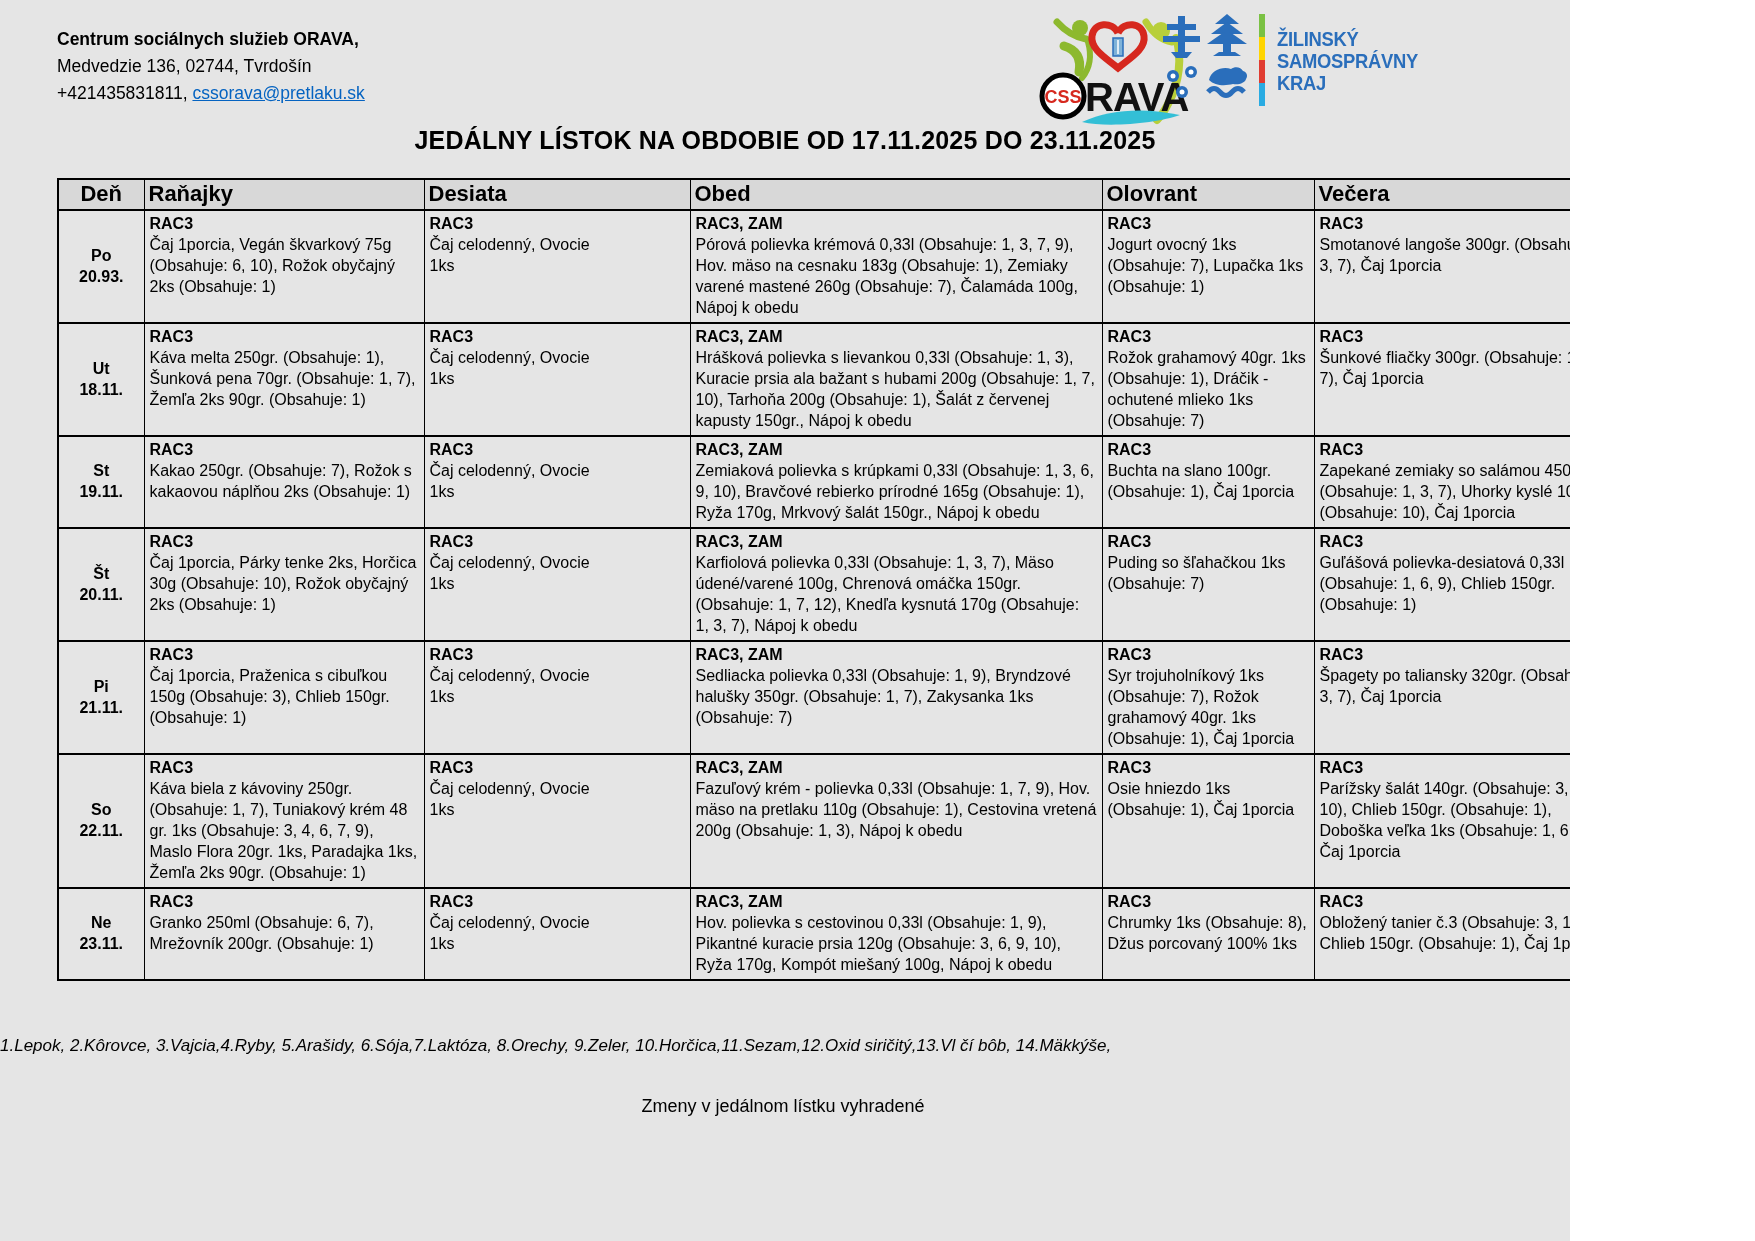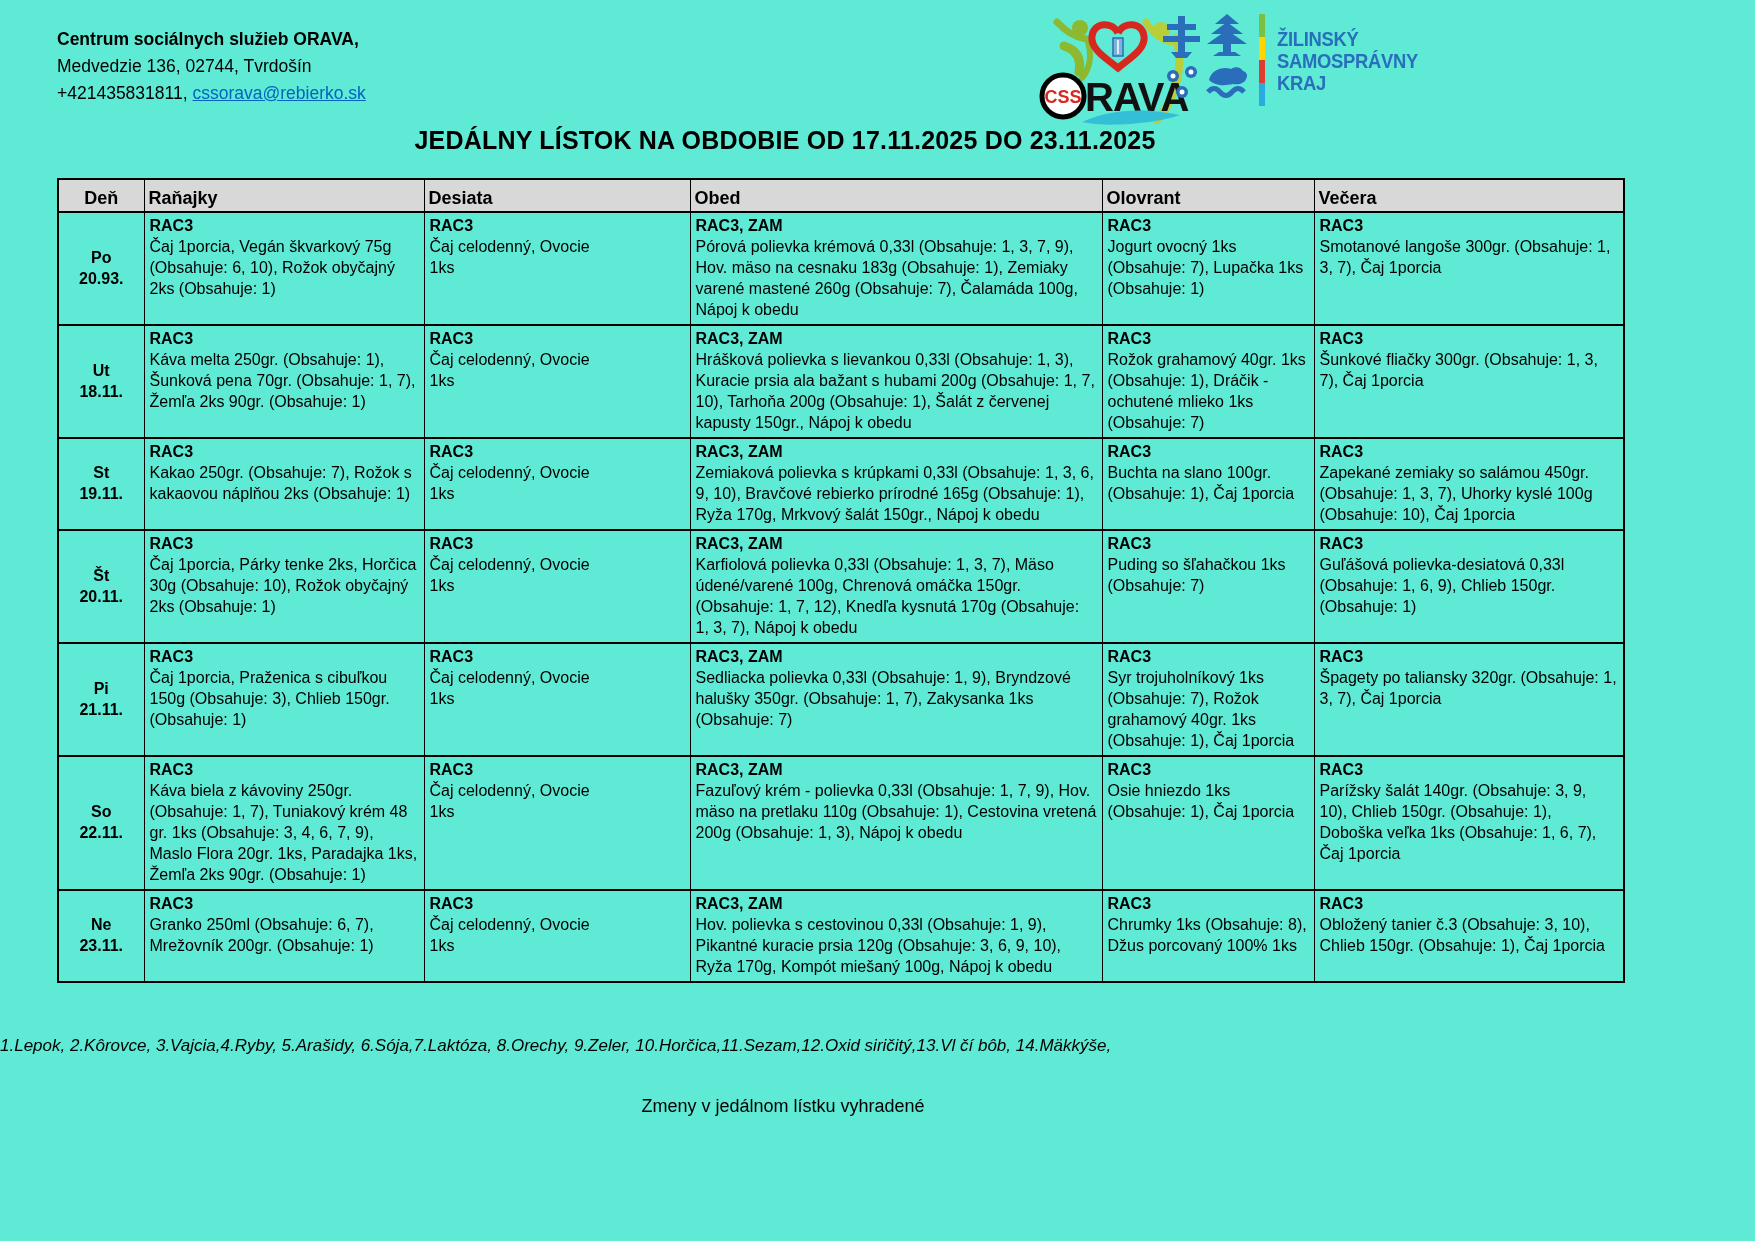--- a/index.html
+++ b/index.html
@@ -1,18 +1,18 @@
 <!DOCTYPE html>
 <html><head>
 <meta charset="utf-8">
 <style>
   * { margin: 0; padding: 0; box-sizing: border-box; }
   html, body { background: #ffffff; }
   body { font-family: "Liberation Sans", sans-serif; color: #000; }
-  .page { position: relative; width: 1755px; height: 1241px; background: #5eead4; overflow: hidden; }
+  .page { position: relative; width: 1570px; height: 1241px; background: #e5e5e5; overflow: hidden; }
 
   
   .org-block { position: absolute; left: 57px; top: 26px; font-size: 17.5px; line-height: 27px; }
   .org-name { font-weight: bold; }
   .org-contact a, .email-link { color: #0563C1; text-decoration: underline; cursor: pointer; }
 
   
   .logo-css { position: absolute; left: 1030px; top: 16px; }
   .logo-zsk { position: absolute; left: 1161px; top: 14px; display: flex; align-items: flex-start; }
   .zsk-stripe { width: 6px; height: 92px; margin-left: 10px; display: flex; flex-direction: column; }
@@ -23,22 +23,22 @@
 
   
   .doc-title { position: absolute; left: 0; top: 126px; width: 1570px; text-align: center;
                font-size: 25px; font-weight: bold; letter-spacing: 0.2px; }
 
   
   .menu-table { position: absolute; left: 57px; top: 178px; border-collapse: collapse;
                 table-layout: fixed; width: 1566px; border: 2px solid #000; }
   .menu-table th, .menu-table td { border: 1.5px solid #000; vertical-align: top; }
   .menu-table tr { border-top: 2px solid #000; }
-  .menu-table th { background: #d8d8d8; text-align: left; font-size: 18px; font-weight: bold;
-                   padding: 8px 4px 2px 4px; }
+  .menu-table th { background: #d8d8d8; text-align: left; font-size: 22px; font-weight: bold;
+                   padding: 1px 4px 2px 4px; }
   .menu-table th.c-day { text-align: center; }
   .menu-table td { font-size: 16px; line-height: 21px; padding: 2px 5px 4px 5px; }
   .day-cell { text-align: center; vertical-align: middle !important; font-weight: bold;
               font-size: 19.5px; line-height: 25px; }
   .meal-tag { font-weight: bold; }
   .meal-cell.col-1 .meal-text { max-width: 178px; }
 
   
   .allergen-line { position: absolute; left: 0; top: 1036px; width: 1566px; text-align: left;
                    font-style: italic; font-size: 17px; }
@@ -46,21 +46,21 @@
                font-weight: normal; font-size: 18px; }
 </style>
 </head>
 <body>
 
 <div class="page">
 
   <div class="org-block">
     <div class="org-name">Centrum sociálnych služieb ORAVA,</div>
     <div class="org-address">Medvedzie 136, 02744, Tvrdošín</div>
-    <div class="org-contact"><span>+421435831811, </span><a class="email-link">cssorava@rebierko.sk</a></div>
+    <div class="org-contact"><span>+421435831811, </span><a class="email-link">cssorava@pretlaku.sk</a></div>
   </div>
 
   <div class="logo-css">
     <svg width="178" height="112" viewBox="0 0 178 112">
 
       <g fill="none" stroke="#8DB92E" stroke-linecap="round">
         <circle cx="50" cy="12" r="8" fill="#8DB92E" stroke="none"></circle>
         <path d="M27,6 C36,16 44,21 56,23" stroke-width="7"></path>
         <path d="M34,30 C44,33 52,40 49,56" stroke-width="9"></path>
         <path d="M58,26 C62,40 60,52 52,62" stroke-width="6"></path>

